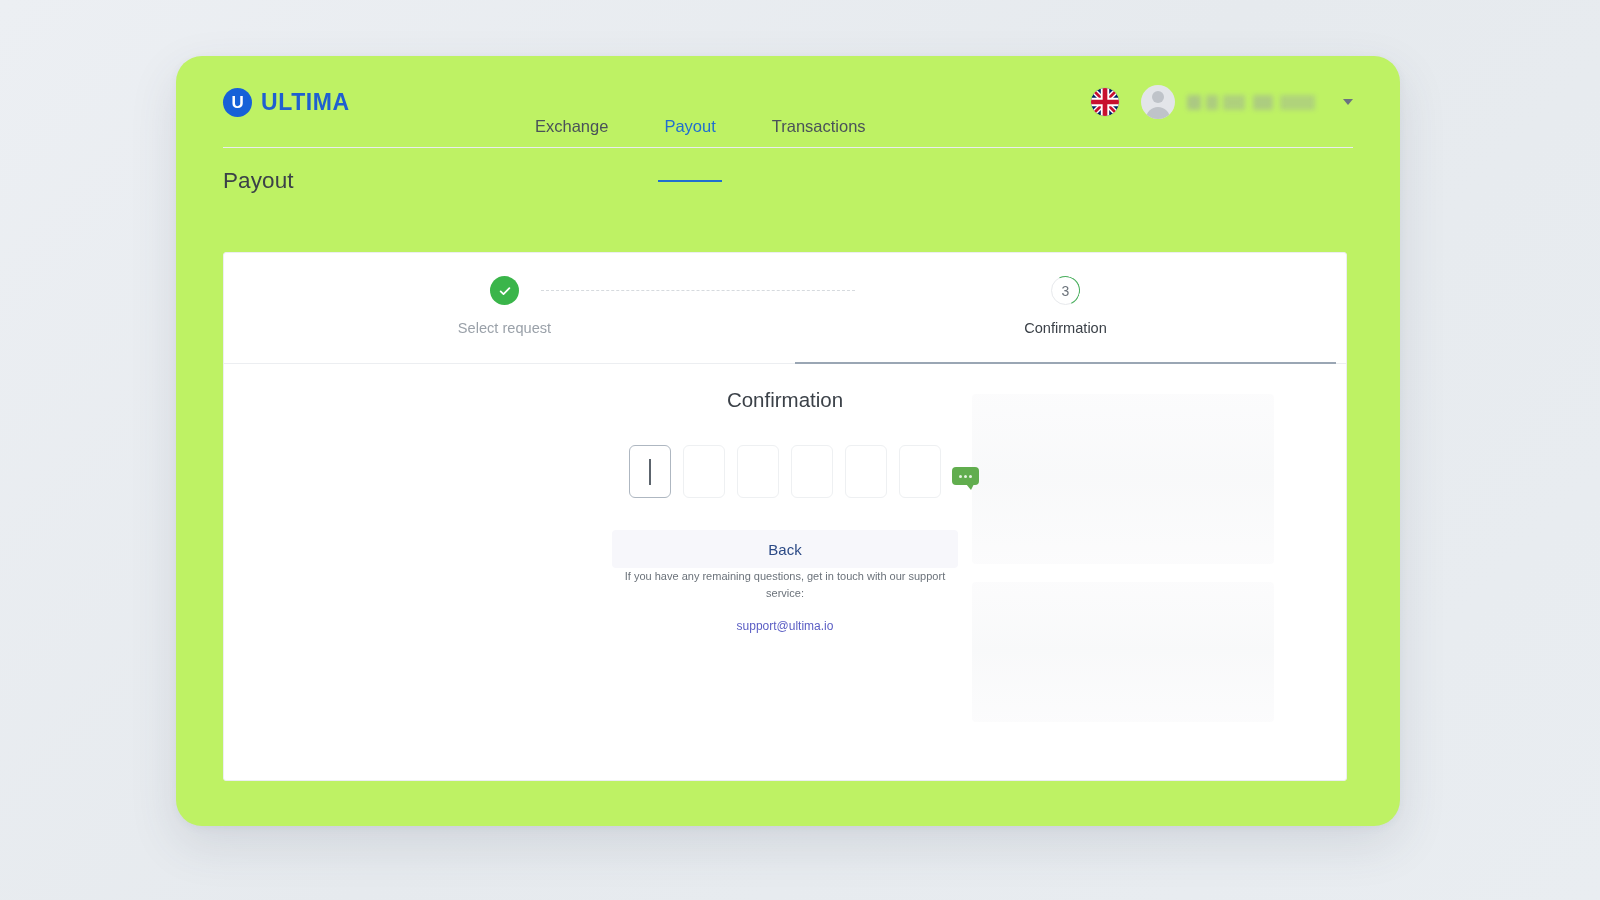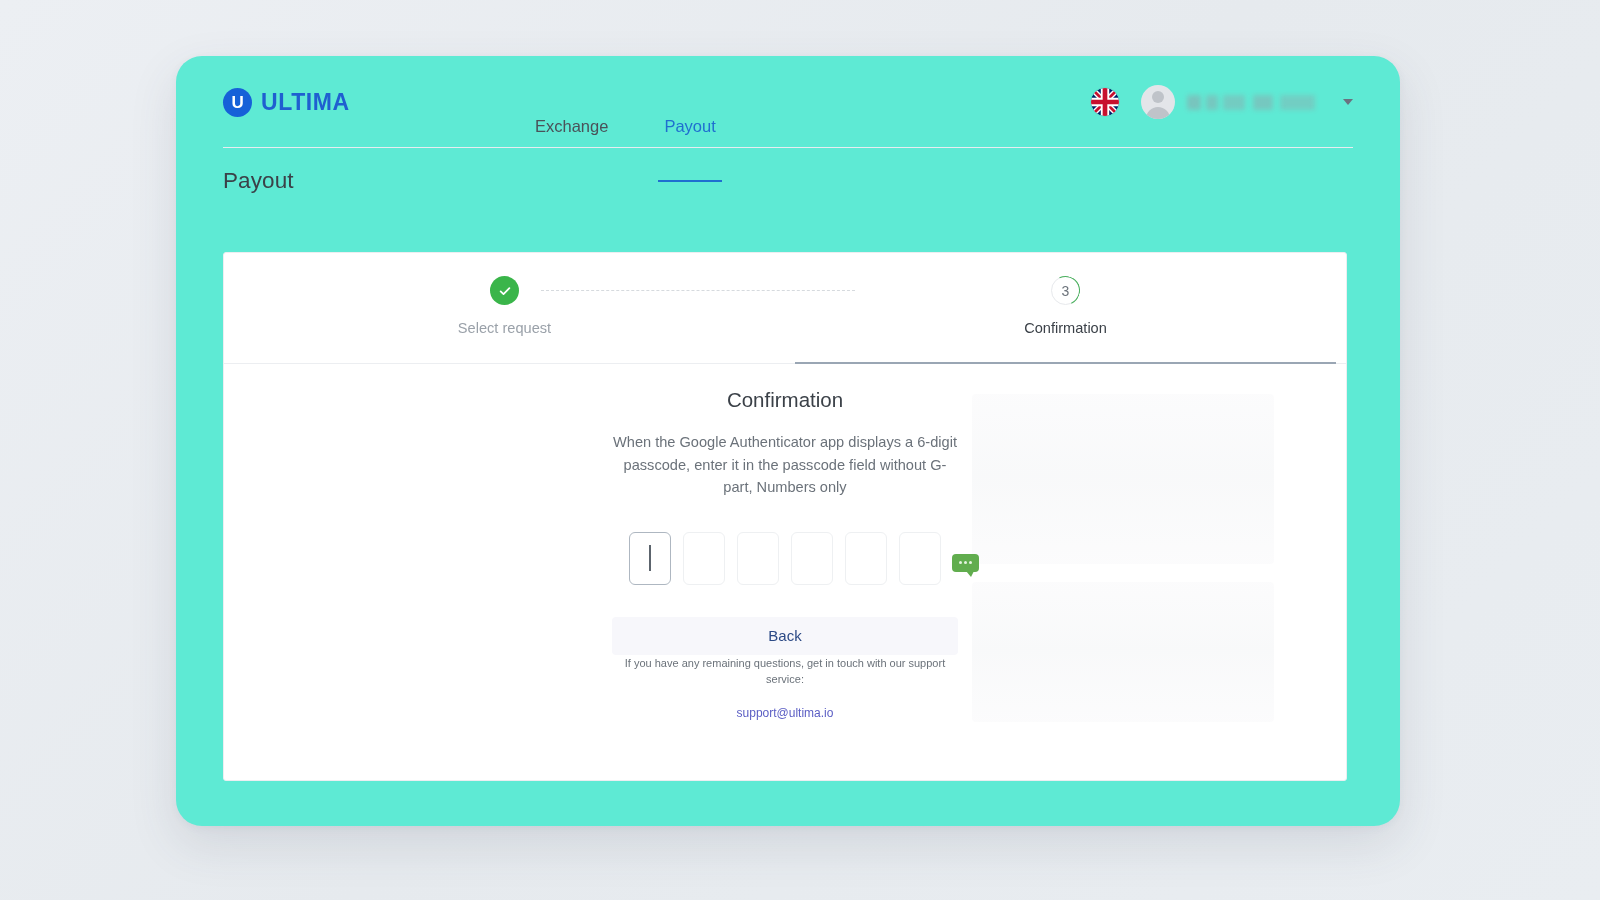--- a/index.html
+++ b/index.html
@@ -13,21 +13,21 @@
     background: linear-gradient(135deg, #eceff3 0%, #e6eaee 50%, #e9edf1 100%);
     position: relative;
     overflow: hidden;
   }
 
   
   .app-card {
     position: absolute;
     left: 176px; top: 56px;
     width: 1224px; height: 770px;
-    background: #5eead4;
+    background: #bef264;
     border-radius: 26px;
     box-shadow: 0 18px 48px rgba(60,72,90,0.13), 0 2px 8px rgba(60,72,90,0.05);
     overflow: hidden;
   }
 
   
   .header {
     position: absolute;
     left: 0; top: 0;
     width: 1224px; height: 92px;
@@ -389,20 +389,21 @@
       <div class="logo">
         <div class="logo-mark">
             <span>U</span>
           </div>
         <div class="logo-text">ULTIMA</div>
       </div>
 
       <nav class="nav">
         <div class="nav-item">Exchange</div>
         <div class="nav-item active">Payout</div>
+        <div class="nav-item">Transactions</div>
       </nav>
 
       <div class="header-right">
         <div class="flag">
           <svg viewBox="0 0 60 60" width="28" height="28">
             <circle cx="30" cy="30" r="30" fill="#012169"></circle>
             <g clip-path="url(#c)">
               <clipPath id="c">
                   <circle cx="30" cy="30" r="30"></circle>
                 </clipPath>
@@ -454,21 +455,20 @@
     </div>
 
     <div class="panel-body">
 
       <div class="ghost-panel"></div>
       <div class="ghost-panel second"></div>
 
       <div class="content">
 
         <div class="confirm-title">Confirmation</div>
-        <div class="confirm-desc">When the Google Authenticator app displays a 6-digit passcode, enter it in the passcode field without G-part, Numbers only</div>
 
         <div class="otp-row">
           <div class="otp-box focused">
             <div class="otp-caret"></div>
           </div>
           <div class="otp-box"></div>
           <div class="otp-box"></div>
           <div class="otp-box"></div>
           <div class="otp-box"></div>
           <div class="otp-box"></div>

